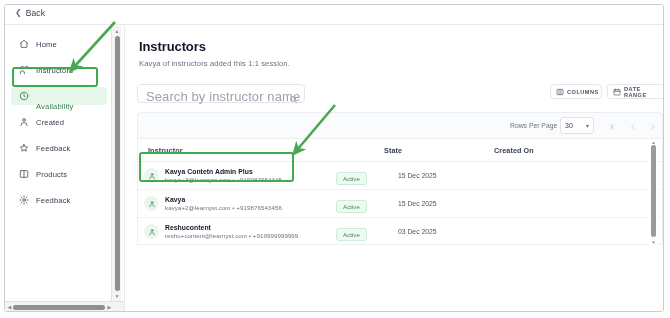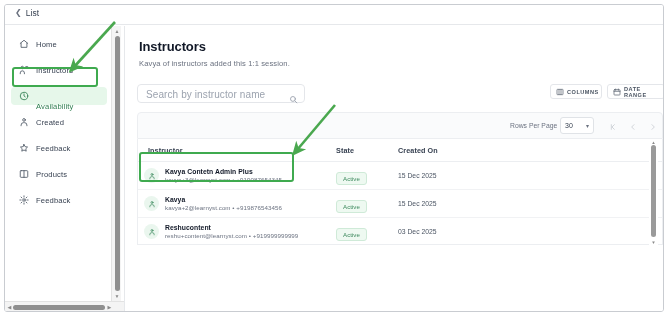--- a/index.html
+++ b/index.html
@@ -58,21 +58,21 @@
   #main{position:absolute;left:120px;top:21px;width:538px;height:286px;
         background:#ffffff;box-sizing:border-box;overflow:hidden;}
   #page-title{position:absolute;left:14px;top:13px;font-size:13px;font-weight:bold;
         color:#111827;letter-spacing:-.1px;}
   #page-sub{position:absolute;left:14px;top:33px;font-size:7.6px;color:#6b7280;
         letter-spacing:.1px;}
 
   
   #search-box{position:absolute;left:12px;top:58px;width:168px;height:19px;
         border:1px solid #e4e6ea;border-radius:4px;background:#fff;box-sizing:border-box;}
-  #search-input{position:absolute;left:8px;top:4px;font-size:10px;color:#9ca3af;
+  #search-input{position:absolute;left:8px;top:4px;font-size:13px;color:#9ca3af;
         letter-spacing:.1px;}
   #search-icon{position:absolute;right:6px;top:5px;color:#9ca3af;}
 
   
   .tbtn{position:absolute;top:58px;height:15px;border:1px solid #e4e6ea;
         border-radius:3px;background:#fff;display:flex;align-items:center;gap:3px;
         padding:0 5px;box-sizing:border-box;cursor:pointer;}
   .tbtn .tico{color:#5b6470;display:flex;align-items:center;}
   .tbtn .tlbl{font-size:5.6px;color:#4b5563;letter-spacing:.5px;font-weight:bold;}
   #btn-columns{left:425px;width:52px;}
@@ -92,21 +92,21 @@
   .pbtn{position:absolute;top:7px;width:13px;height:13px;display:flex;
         align-items:center;justify-content:center;font-size:7px;color:#c7cbd1;cursor:pointer;}
   #pg-first{left:468px;}
   #pg-prev{left:488px;}
   #pg-next{left:508px;}
 
   
   #table{position:absolute;left:12px;top:113px;width:526px;height:106px;
         border:1px solid #eceef1;border-top:none;box-sizing:border-box;background:#fff;}
   #thead{display:flex;height:22px;align-items:center;
-        border-bottom:1px solid #eceef1;background:#fff;}
+        border-bottom:1px solid #eceef1;background:#fff;gap:48px;}
   #thead .th{font-size:7.2px;color:#374151;font-weight:bold;letter-spacing:.1px;}
   .col-inst{width:198px;padding-left:10px;box-sizing:border-box;}
   .col-state{width:62px;box-sizing:border-box;}
   .col-date{width:110px;box-sizing:border-box;}
   .col-extra{flex:1;}
 
   .trow{display:flex;height:27px;align-items:center;border-bottom:1px solid #f1f2f4;}
   .trow:last-child{border-bottom:none;}
   .cell-inst{width:198px;padding-left:6px;box-sizing:border-box;display:flex;
         align-items:center;gap:6px;}
@@ -135,21 +135,21 @@
   #hl-row1{left:139px;top:152px;width:155px;height:30px;}
 </style>
 </head>
 <body>
 
 <div id="app-frame">
 
   <div id="topbar">
     <div id="back-btn">
       <span class="chev">❮</span>
-      <span class="lbl">List</span>
+      <span class="lbl">Back</span>
     </div>
   </div>
 
   <div id="sidebar">
 
     <div class="nav-item" style="margin-top:9px;">
       <span class="ico">
         <svg width="10" height="10" viewBox="0 0 24 24" fill="none" stroke="currentColor" stroke-width="2" stroke-linecap="round" stroke-linejoin="round">
             <path d="M3 10.5 12 3l9 7.5"></path>
             <path d="M5 10v10h14V10"></path>

